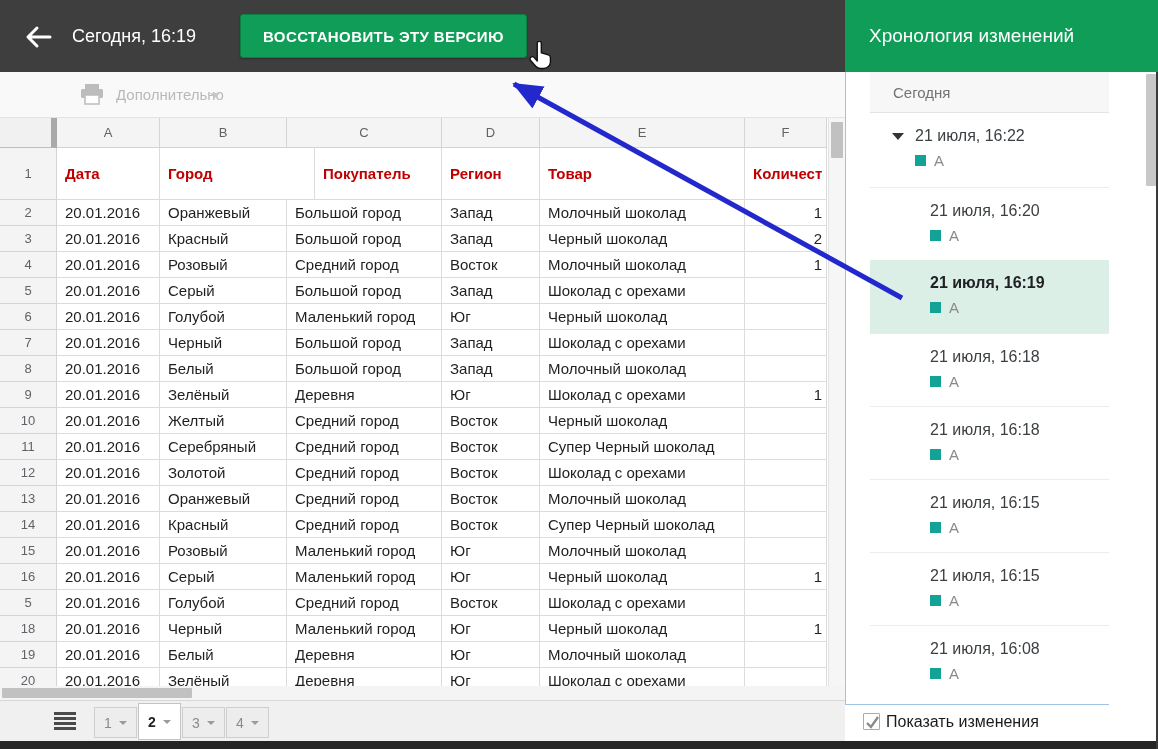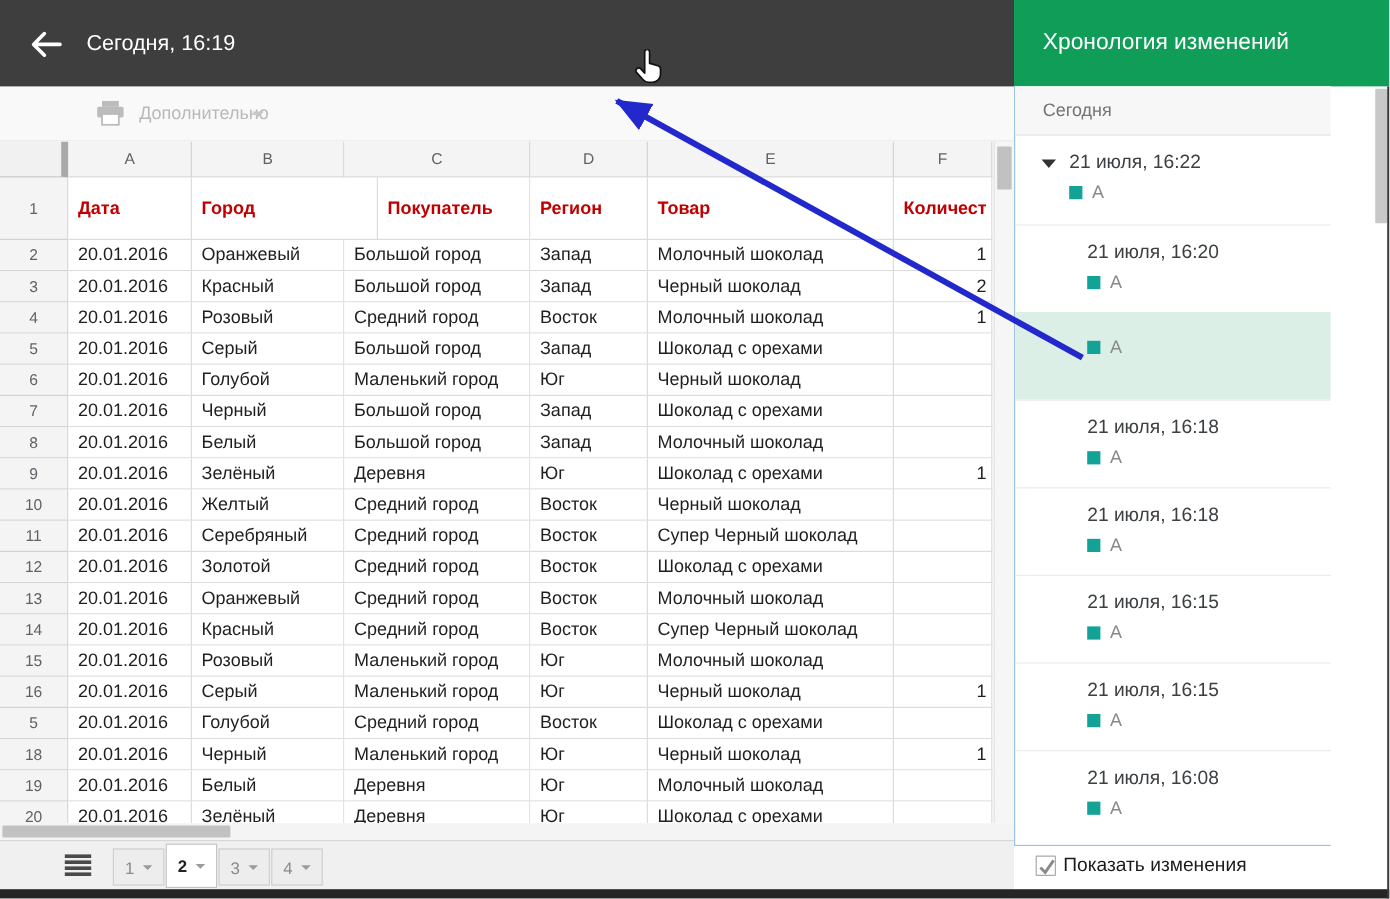--- a/index.html
+++ b/index.html
@@ -71,21 +71,21 @@
                       height:37px; margin-bottom:2px; font-weight:bold; }
   .tab-caret { width:0; height:0; margin-left:7px; border-left:4px solid transparent;
                border-right:4px solid transparent; border-top:4px solid #9b9b9b; }
 
   
   .sidebar { position:absolute; left:845px; top:0; width:313px; height:749px; background:#fff; z-index:3; }
   .sidebar-header { position:absolute; left:0; top:0; width:313px; height:72px; background:#0f9d58; }
   .sidebar-title { position:absolute; left:24px; top:0; height:72px; line-height:72px;
                    color:#fff; font-size:19px; }
   .sidebar-body { position:absolute; left:0; top:72px; width:264px; height:633px; background:#fff;
-                  border-left:1px solid #9fc3e7; border-bottom:1px solid #9fc3e7; overflow:hidden; }
+                  border-left:1px solid #9fc3e7; border-bottom:1px solid #9fc3e7; overflow:hidden;padding-left:24px; }
   .section-head { height:41px; line-height:41px; background:#f7f7f7; border-bottom:1px solid #e3e3e3;
                   color:#737373; font-size:15px; font-weight:500; padding-left:23px; }
   .version-item { position:relative; min-height:73px; padding:14px 0 0 60px; cursor:pointer;
                   border-top:1px solid #ececec; }
   .version-item:first-of-type { border-top:none; padding-left:45px; min-height:74px; }
   .version-item.selected { background:#dcefe6; border-top:none; }
   .version-time { font-size:16px; color:#3c4043; }
   .version-item.selected .version-time { font-weight:bold; color:#202124; }
   .expand-caret { position:absolute; left:22px; top:20px; width:0; height:0;
                   border-left:6px solid transparent; border-right:6px solid transparent;
@@ -115,20 +115,21 @@
 
 <div class="screen">
 
   <div class="topbar">
     <div class="back-btn">
       <svg width="32" height="32" viewBox="0 0 32 32">
         <path d="M28 16 L7 16 M15 7 L6 16 L15 25" stroke="#ffffff" stroke-width="3" fill="none" stroke-linecap="round" stroke-linejoin="round"></path>
       </svg>
     </div>
     <div class="topbar-title">Сегодня, 16:19</div>
+    <button class="restore-btn">ВОССТАНОВИТЬ ЭТУ ВЕРСИЮ</button>
   </div>
 
   <div class="toolbar">
     <div class="printer-btn">
       <svg width="24" height="22" viewBox="0 0 24 22">
         <rect x="5" y="0" width="14" height="5" fill="#bcbcbc"></rect>
         <rect x="1" y="5" width="22" height="9" rx="1.5" fill="#bcbcbc"></rect>
         <rect x="5" y="11" width="14" height="9" fill="#ffffff" stroke="#bcbcbc" stroke-width="1.5"></rect>
       </svg>
     </div>
@@ -380,20 +381,21 @@
             </div>
           </div>
           <div class="version-item">
             <div class="version-time">21 июля, 16:20</div>
             <div class="author-line">
               <div class="author-swatch"></div>
               <div class="author-name">А</div>
             </div>
           </div>
           <div class="version-item selected">
+            <div class="version-time">21 июля, 16:19</div>
             <div class="author-line">
               <div class="author-swatch"></div>
               <div class="author-name">А</div>
             </div>
           </div>
           <div class="version-item">
             <div class="version-time">21 июля, 16:18</div>
             <div class="author-line">
               <div class="author-swatch"></div>
               <div class="author-name">А</div>

